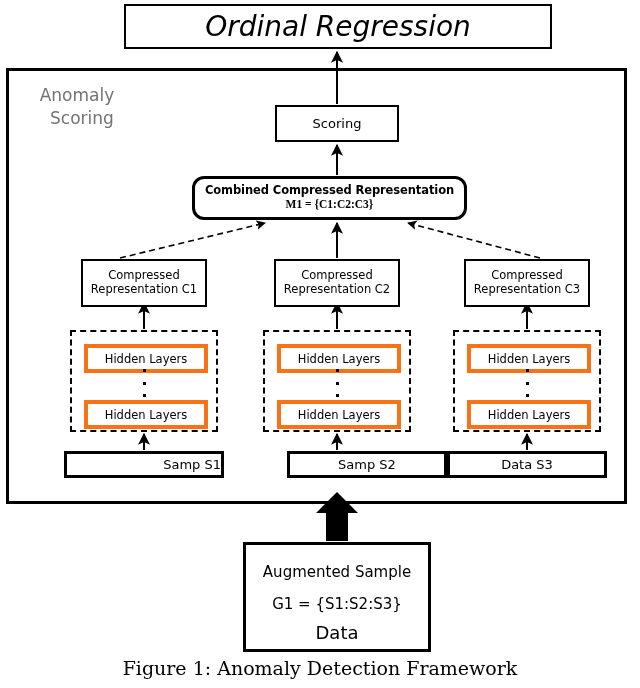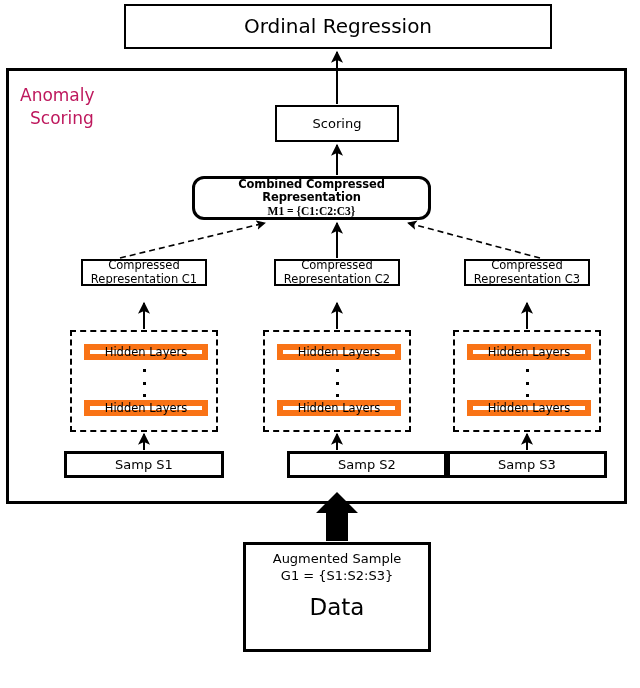--- a/index.html
+++ b/index.html
@@ -15,89 +15,89 @@
     border:2px solid #000;display:flex;flex-direction:column;
     align-items:center;justify-content:center;text-align:center;
     line-height:1.18;
   }
   .thin{border-width:2px;}
   .thick{border-width:3px;}
 
   
   #ordinal{
     left:124px;top:4px;width:428px;height:45px;
-    font-size:20px;border-width:2px;
+    font-size:28px;border-width:2px;font-style:italic;
   }
 
   
   #netframe{
     position:absolute;left:6px;top:68px;width:621px;height:436px;
     box-sizing:border-box;border:3px solid #000;background:transparent;
   }
   #netlabel{
-    position:absolute;left:20px;top:84px;width:130px;
-    font-size:17px;line-height:1.35;text-align:left;color:#be185d;
+    position:absolute;left:12px;top:84px;width:130px;
+    font-size:17px;line-height:1.35;text-align:center;color:#737373;
   }
   #netlabel span{display:block;}
   #netlabel span.l2{padding-left:10px;}
 
   #scoring{
     left:275px;top:105px;width:124px;height:37px;font-size:13px;
   }
 
   #combined{
-    left:192px;top:176px;width:239px;height:44px;
+    left:192px;top:176px;width:275px;height:44px;
     border-radius:12px;font-size:11.5px;border-width:3px;
   }
   #combined .l1{font-weight:bold;letter-spacing:-0.1px;}
   #combined .l2{font-weight:bold;font-family:Liberation Serif, serif;}
 
   .crep{
-    top:259px;width:126px;height:27px;font-size:11.5px;
+    top:259px;width:126px;height:48px;font-size:11.5px;
   }
   #crep1{left:81px;}
   #crep2{left:274px;}
   #crep3{left:464px;}
 
   .dashgroup{
     position:absolute;top:330px;width:148px;height:102px;
     box-sizing:border-box;border:2px dashed #000;background:#fff;
   }
   #dash1{left:70px;}
   #dash2{left:263px;}
   #dash3{left:453px;}
 
   .hidden{
-    position:absolute;left:12px;width:124px;height:16px;
-    box-sizing:border-box;border:6px solid #f97316;background:#fff;
+    position:absolute;left:12px;width:124px;height:29px;
+    box-sizing:border-box;border:4px solid #f97316;background:#fff;
     display:flex;align-items:center;justify-content:center;
     font-size:11.5px;
   }
   .hidden.top{top:12px;}
   .hidden.bottom{top:68px;}
   .dots{
     position:absolute;left:0;right:0;top:37px;height:28px;
     display:flex;flex-direction:column;align-items:center;
     justify-content:space-between;
   }
   .dots i{display:block;width:3px;height:3px;background:#000;}
 
   .samp{
     top:451px;width:160px;height:27px;font-size:13px;
   }
-  #samp1{left:64px;}
+  #samp1{left:64px;align-items:flex-end;}
   #samp2{left:257px;margin-left:30px;}
   #samp3{left:447px;}
 
   #augment{
     left:243px;top:542px;width:188px;height:110px;
     border-width:3px;justify-content:flex-start;padding-top:6px;
   }
-  #augment .small{font-size:13px;line-height:1.3;}
-  #augment .big{font-size:23px;line-height:1.15;margin-top:9px;text-align:center;}
+  #augment .small{font-size:15px;line-height:1.3;margin-top:12px;}
+  #augment .big{font-size:18px;line-height:1.15;margin-top:9px;text-align:center;}
 
   #caption{
     position:absolute;left:0;top:657px;width:640px;text-align:center;
     font-family:"DejaVu Serif","Liberation Serif",serif;font-size:19px;
   }
 
   svg#wires{position:absolute;left:0;top:0;width:640px;height:688px;pointer-events:none;}
 </style>
 </head>
 <body>
@@ -209,22 +209,23 @@
     </div>
   </div>
 
   <div class="box thick samp" id="samp1">
     <span>Samp S1</span>
   </div>
   <div class="box thick samp" id="samp2">
     <span>Samp S2</span>
   </div>
   <div class="box thick samp" id="samp3">
-    <span>Samp S3</span>
+    <span>Data S3</span>
   </div>
 
   <div class="box thick" id="augment">
     <span class="small">Augmented Sample</span>
     <span class="small">G1 = {S1:S2:S3}</span>
     <span class="big">Data</span>
   </div>
 
+  <div id="caption">Figure 1:  Anomaly Detection Framework</div>
 </div>
 
 </body></html>

